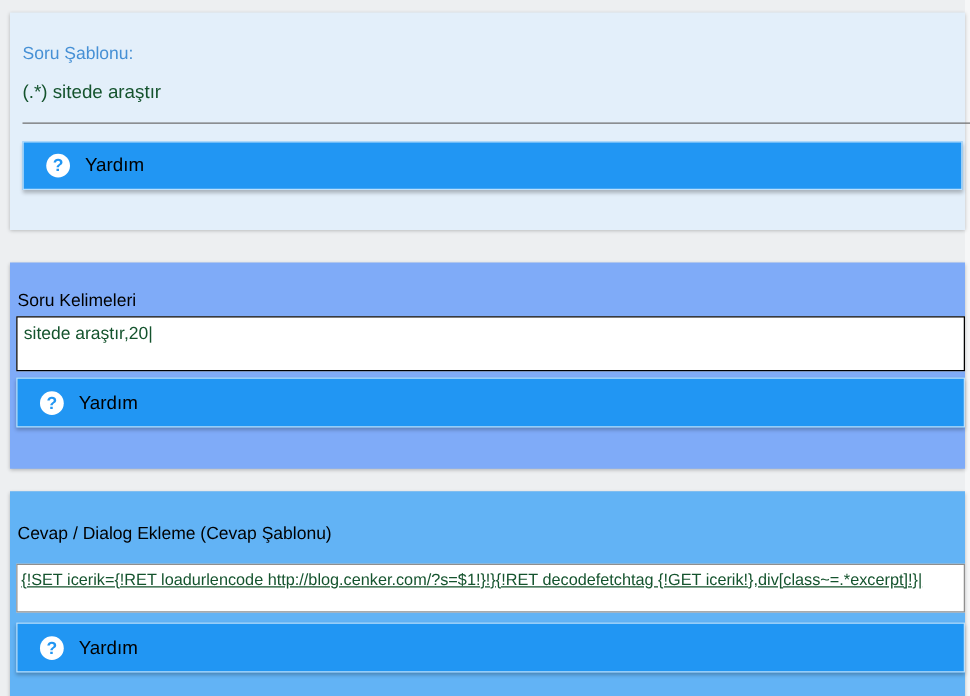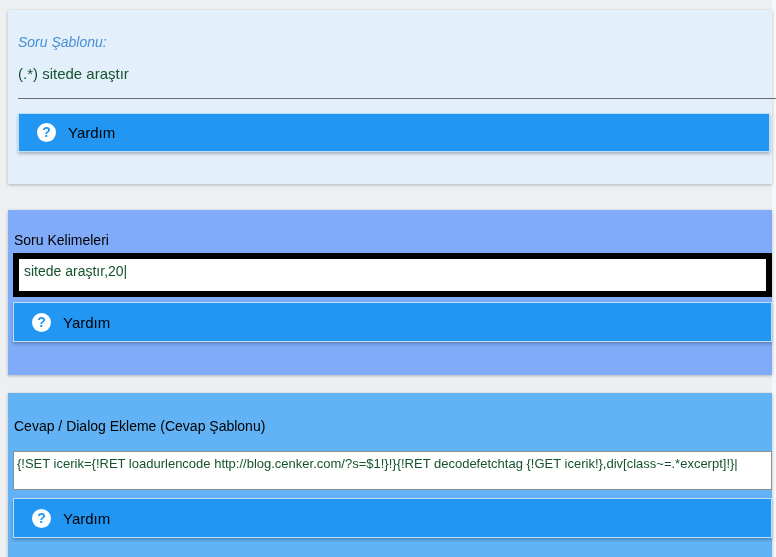--- a/index.html
+++ b/index.html
@@ -24,21 +24,21 @@
   .card1 { top: 10px;  height: 174px; background: #e3effa; }
   .card2 { top: 210px; height: 165px; background: #7fabf8; }
   .card3 { top: 393px; height: 188px; background: #62b3f5; }
 
   .field-label {
     position: absolute;
     font-size: 14px;
     color: #000000;
     white-space: nowrap;
   }
-  .card1 .field-label { left: 10px; top: 24px; color: #4690d5; font-style: italic; }
+  .card1 .field-label { left: 10px; top: 24px; color: #4690d5; }
   .card2 .field-label { left: 6px;  top: 22px; }
   .card3 .field-label { left: 6px;  top: 25px; }
 
   textarea.field {
     position: absolute;
     margin: 0;
     resize: none;
     overflow: hidden;
     outline: none;
     font-family: "Liberation Sans", "DejaVu Sans", sans-serif;
@@ -53,33 +53,34 @@
     border: none;
     border-bottom: 1px solid #6f6f6f;
     font-size: 15px;
     padding: 0;
     line-height: 22px;
   }
   .field2 {
     left: 5px; top: 43px;
     width: 759px; height: 44px;
     background: #ffffff;
-    border: 6px solid #000000;
+    border: 1px solid #000000;
     font-size: 14px;
     padding: 3px 5px;
     line-height: 19px;
   }
   .field3 {
     left: 5px; top: 58px;
     width: 759px; height: 39px;
     background: #ffffff;
     border: 1px solid #8f8f8f;
     font-size: 13px;
     padding: 3px 3px;
     line-height: 17px;
+    text-decoration: underline;
   }
 
   button.help-btn {
     position: absolute;
     display: flex;
     align-items: center;
     gap: 12px;
     padding: 0 0 0 18px;
     background: #2196f3;
     border: 1px solid rgba(255,255,255,0.7);

